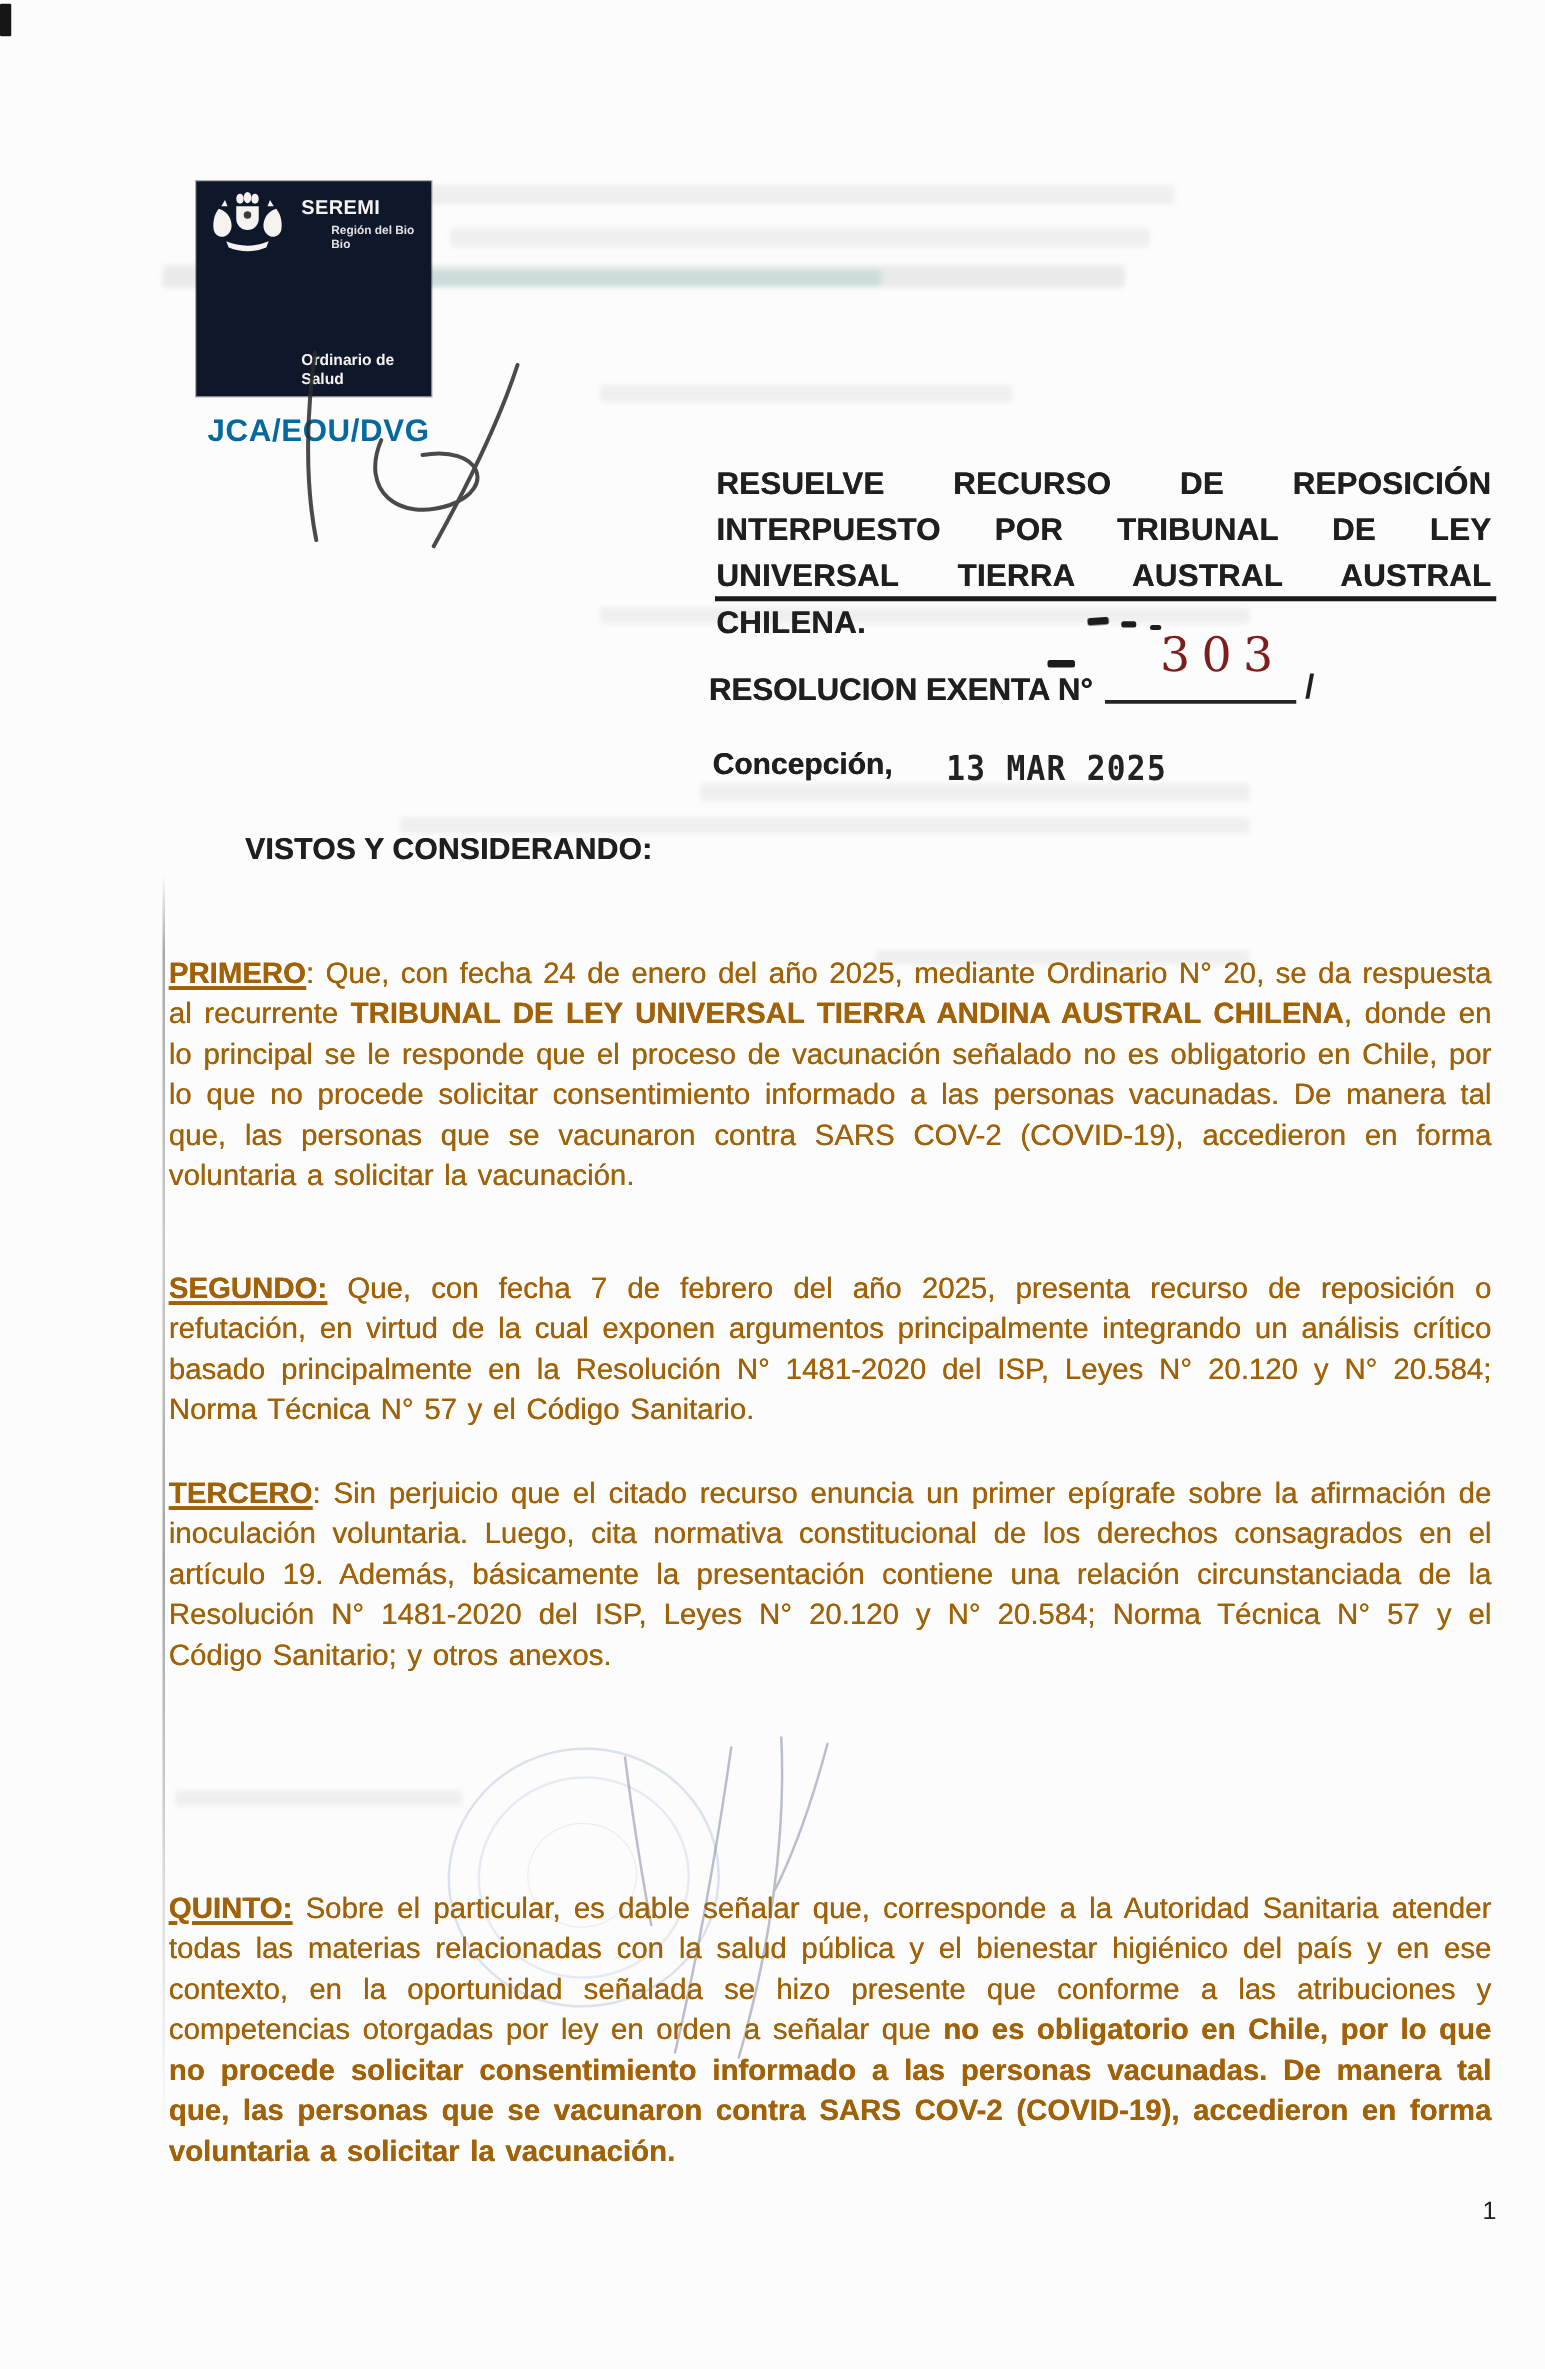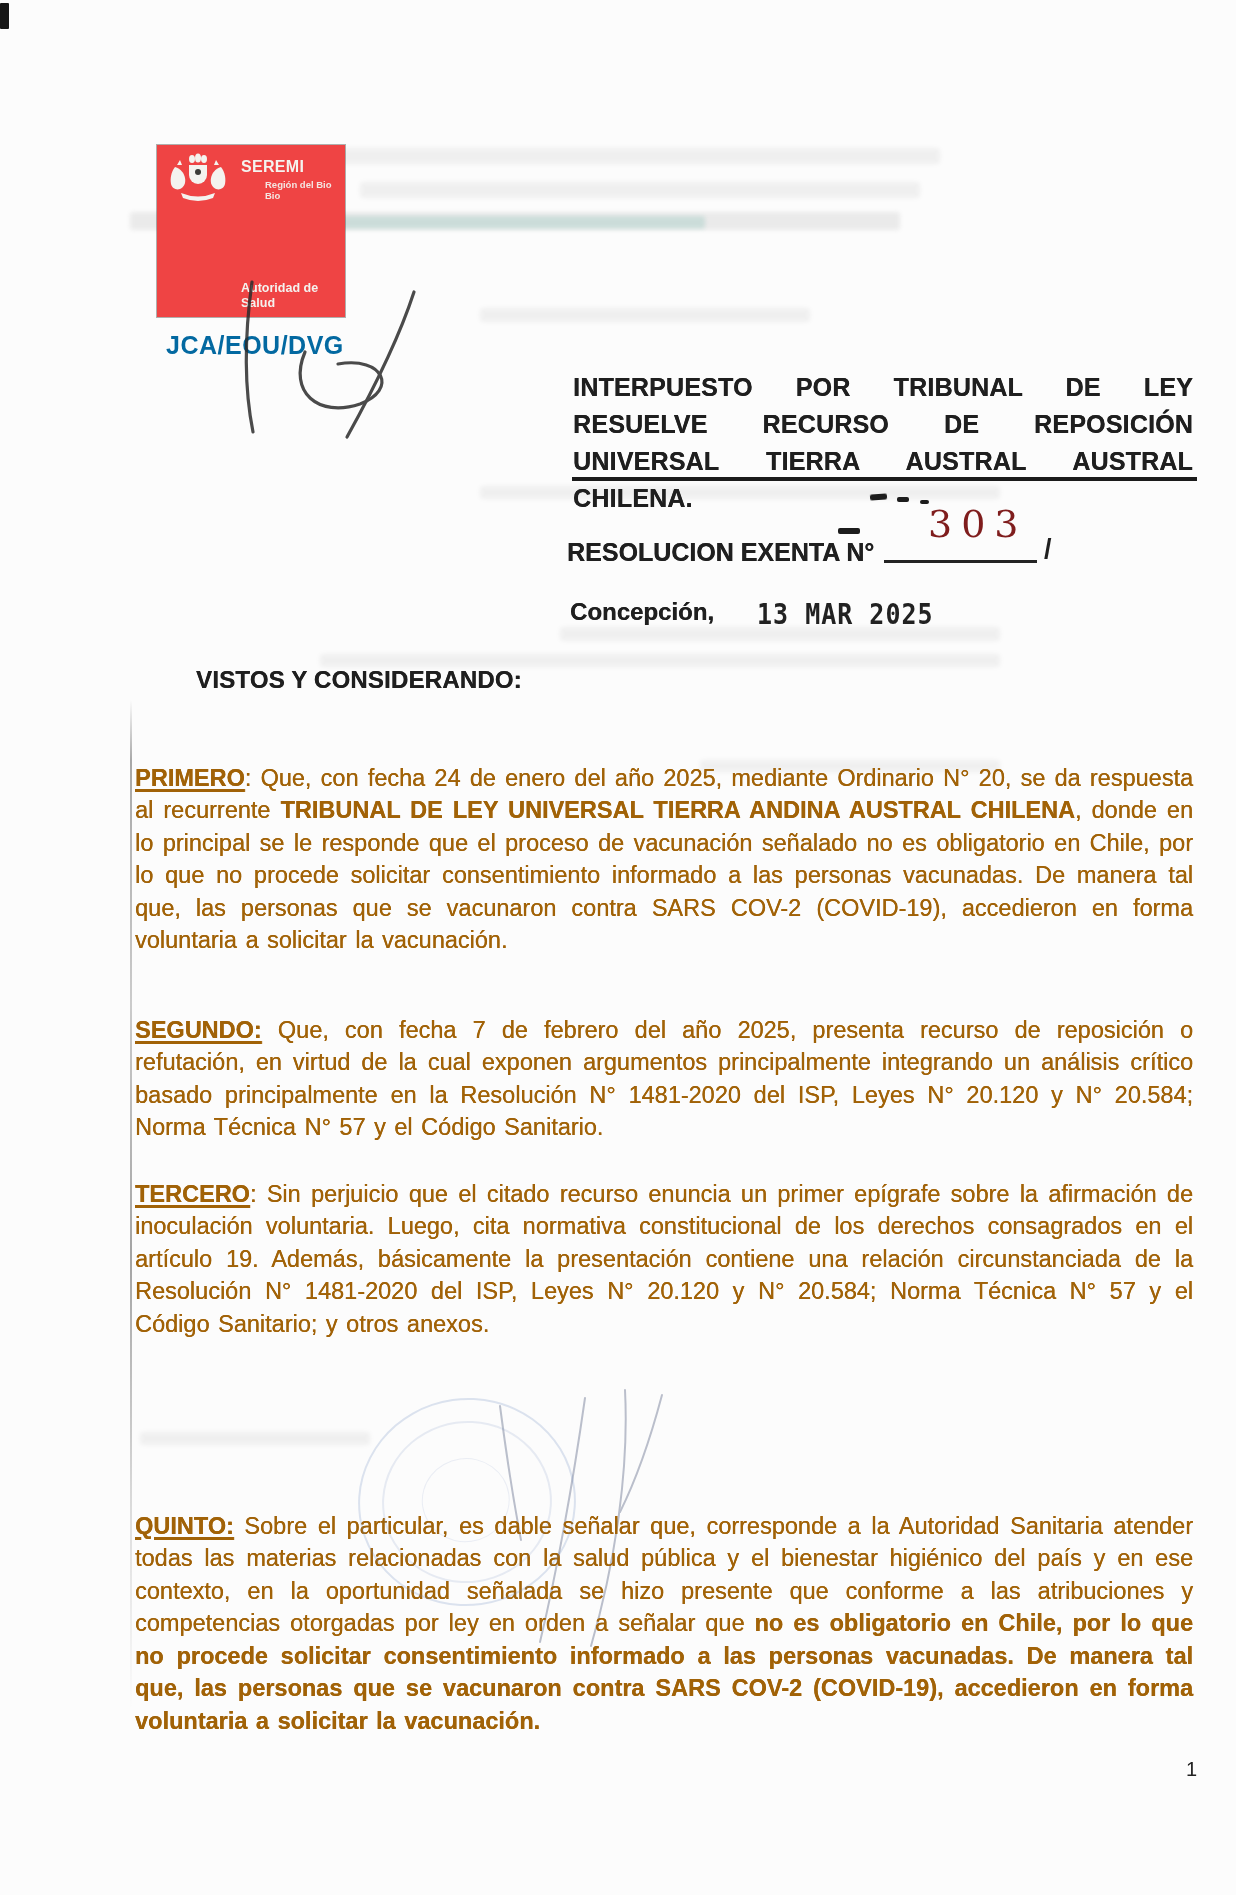--- a/index.html
+++ b/index.html
@@ -10,21 +10,21 @@
     font-family:"Liberation Sans",sans-serif;color:#1f1f1f;
   }
   
   .corner-mark{position:absolute;left:0;top:3px;width:9px;height:26px;background:#161616;border-radius:1px;}
   .crease{position:absolute;left:130px;top:700px;width:2px;height:1010px;
     background:linear-gradient(#0000 0%,rgba(30,30,30,.38) 6%,rgba(30,30,30,.22) 30%,rgba(30,30,30,.40) 55%,rgba(30,30,30,.15) 80%,#0000 100%);}
   .bleed{position:absolute;background:#7a7a7a;opacity:.09;filter:blur(2px);border-radius:3px;}
   .bleed.teal{background:#2f9a86;opacity:.16;}
   .bleed.dark{opacity:.13;}
   
-  .logo{position:absolute;left:157px;top:145px;width:188px;height:172px;background:#ef4444;
+  .logo{position:absolute;left:157px;top:145px;width:188px;height:172px;background:#0f172a;
     box-shadow:0 0 0 1px rgba(60,59,55,.4);color:#f4f3ef;}
   .logo .seremi{position:absolute;left:84px;top:13px;font-size:16px;font-weight:bold;letter-spacing:.3px;}
   .logo .region{position:absolute;left:84px;top:34px;font-size:9.5px;font-weight:bold;opacity:.92;margin-left:24px;}
   .logo .ministry{position:absolute;left:84px;top:136px;font-size:12.5px;font-weight:bold;line-height:15px;width:90px;}
   .logo svg{position:absolute;left:8px;top:8px;}
   
   .initials{position:absolute;left:166px;top:331px;font-size:25px;letter-spacing:.5px;color:#0369a1;
     filter:blur(.4px);font-weight:bold;}
   .strokes{position:absolute;left:0;top:0;pointer-events:none;}
   
@@ -98,42 +98,42 @@
         <path d="M12 12 l3 -5 l2 5 z"></path>
 
         <path d="M56 14 c-6 2 -9 6 -10 11 c-1 5 1 9 5 11 c4 1.5 8 -1 9 -5 c1 -5 0 -12 -4 -17 z"></path>
         <path d="M54 12 l-3 -5 l-2 5 z"></path>
 
         <path d="M16 40 q17 7 34 0 l-2 5 q-15 6 -30 0 z"></path>
       </g>
     </svg>
     <div class="seremi">SEREMI</div>
     <div class="region">Región del Bio Bio</div>
-    <div class="ministry">Autoridad de Salud</div>
+    <div class="ministry">Ordinario de Salud</div>
   </div>
 
   <div class="initials">JCA/EOU/DVG</div>
   <svg class="strokes" width="1236" height="1895" viewBox="0 0 1236 1895" aria-hidden="true">
     <g fill="none" stroke="#2c2c2c" stroke-width="3.2" stroke-linecap="round" opacity="0.85">
       <path d="M252 282 C 246 325, 243 382, 253 432"></path>
       <path d="M414 292 C 399 338, 372 392, 347 437"></path>
       <path d="M305 352 C 288 392, 318 418, 360 404 C 398 390, 384 356, 338 364"></path>
     </g>
 
     <g fill="none" stroke="#6b7590" stroke-width="2" stroke-linecap="round" opacity="0.45">
       <path d="M585 1398 C 575 1468, 560 1558, 540 1642"></path>
       <path d="M625 1390 C 629 1468, 616 1560, 591 1646"></path>
       <path d="M662 1395 C 650 1440, 636 1480, 620 1512"></path>
       <path d="M500 1406 C 506 1452, 513 1498, 521 1540"></path>
     </g>
   </svg>
 
   <div class="subject">
+    <div class="jline">RESUELVE RECURSO DE REPOSICIÓN</div>
     <div class="jline">INTERPUESTO POR TRIBUNAL DE LEY</div>
-    <div class="jline">RESUELVE RECURSO DE REPOSICIÓN</div>
     <div class="jline">UNIVERSAL TIERRA AUSTRAL AUSTRAL CHILENA.</div>
   </div>
   <div class="subject-underline"></div>
 
   <div class="smudge" style="left:870px;top:494px;width:17px;height:6px;transform:rotate(-4deg);"></div>
   <div class="smudge" style="left:897px;top:497px;width:12px;height:5px;"></div>
   <div class="smudge" style="left:920px;top:500px;width:9px;height:4px;"></div>
   <div class="smudge" style="left:838px;top:528px;width:22px;height:6px;"></div>
 
   <div class="res-label">RESOLUCION EXENTA N°</div>

